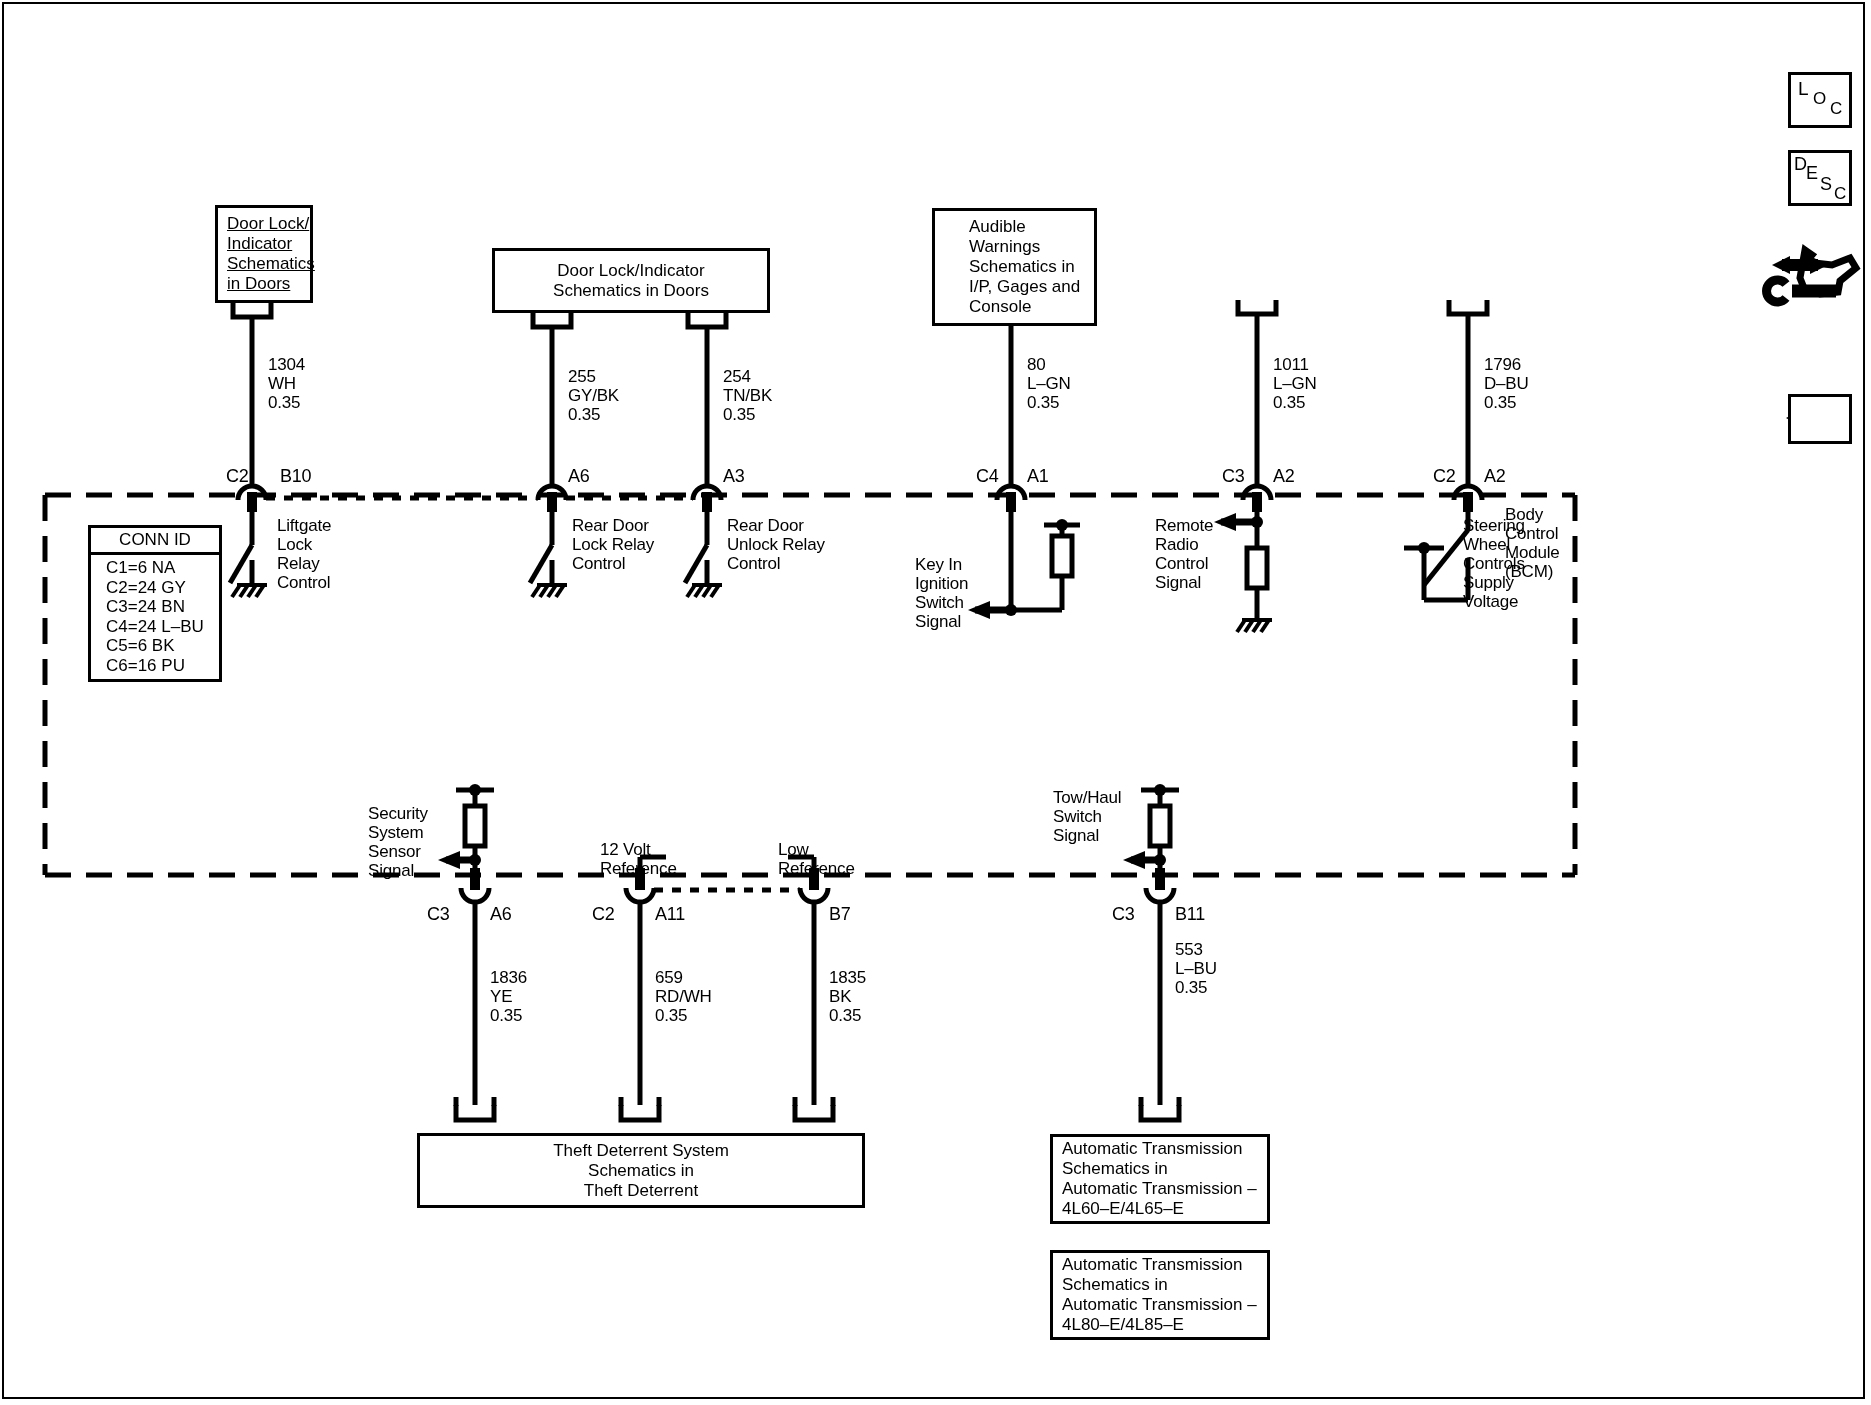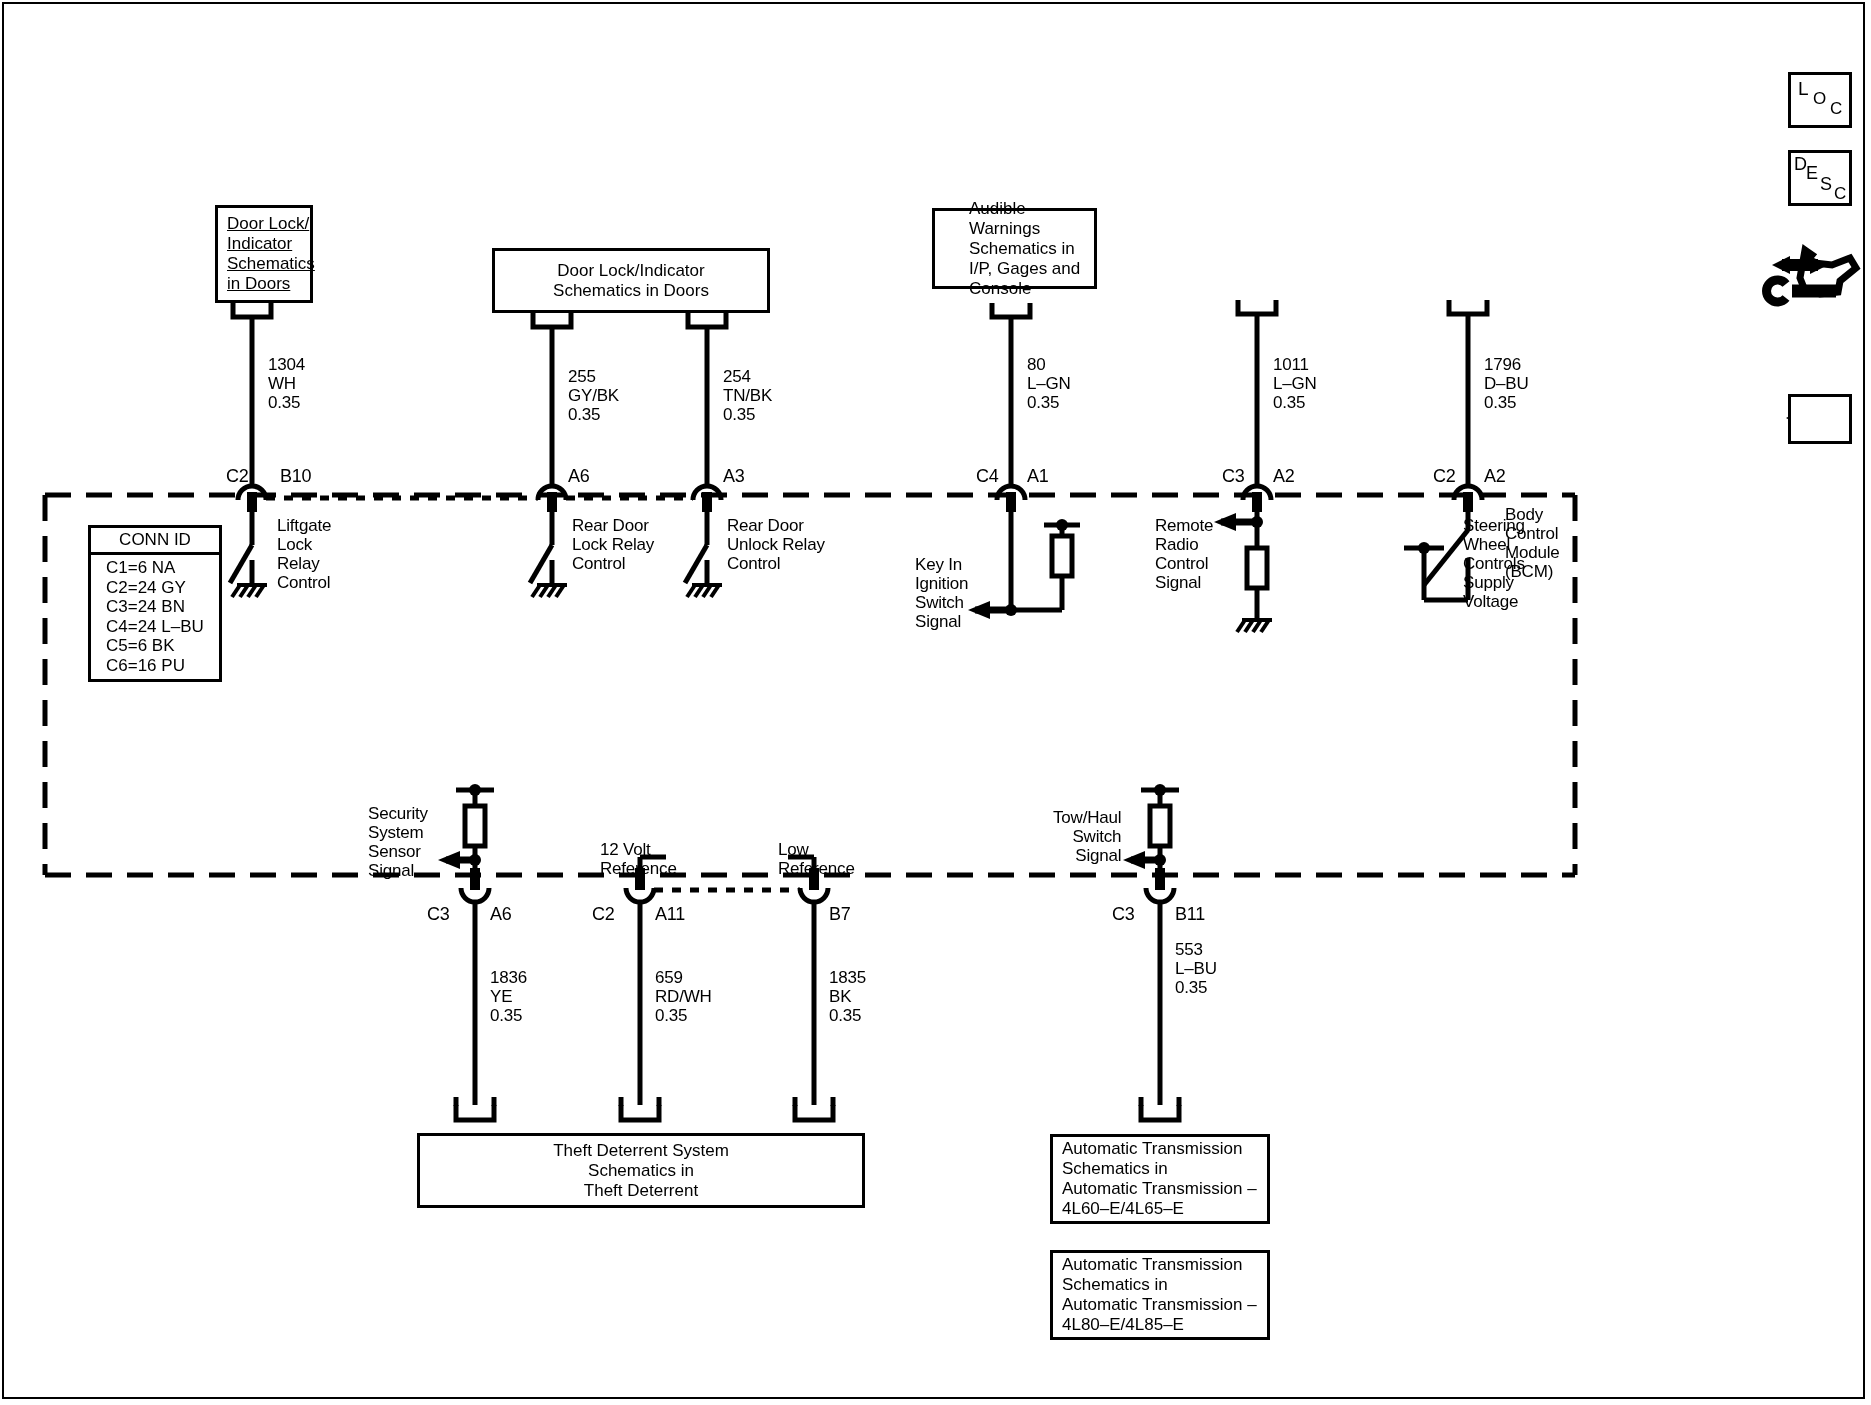--- a/index.html
+++ b/index.html
@@ -328,21 +328,21 @@
 Indicator
 Schematics
 in Doors</span>
   </div>
 
   <div class="refbox center-al" style="left:492px; top:248px; width:278px; height:65px;">
     <span>Door Lock/Indicator
 Schematics in Doors</span>
   </div>
 
-  <div class="refbox left-al" style="left:932px; top:208px; width:165px; height:81px;padding-left:34px;">
+  <div class="refbox left-al" style="left:932px; top:208px; width:165px; height:118px;padding-left:34px;">
     <span>Audible Warnings
 Schematics in
 I/P, Gages and
 Console</span>
   </div>
 
 
   <div class="lbl" style="left:268px; top:355px;"><span>1304</span><br><span>WH</span><br><span>0.35</span></div>
   <div class="lbl" style="left:568px; top:367px;"><span>255</span><br><span>GY/BK</span><br><span>0.35</span></div>
   <div class="lbl" style="left:723px; top:367px;"><span>254</span><br><span>TN/BK</span><br><span>0.35</span></div>
@@ -401,21 +401,21 @@
   </div>
 
   <div class="lbl" style="left:368px; top:804px;">Security
 System
 Sensor
 Signal</div>
   <div class="lbl" style="left:600px; top:840px;">12 Volt
 Reference</div>
   <div class="lbl" style="left:778px; top:840px;">Low
 Reference</div>
-  <div class="lbl" style="left:1053px; top:808px;text-align:right;">Tow/Haul
+  <div class="lbl" style="left:1053px; top:788px;">Tow/Haul
 Switch
 Signal</div>
 
   <div class="lbl pin" style="left:427px; top:905px;"><span>C3</span></div>
   <div class="lbl pin" style="left:490px; top:905px;"><span>A6</span></div>
   <div class="lbl pin" style="left:592px; top:905px;"><span>C2</span></div>
   <div class="lbl pin" style="left:655px; top:905px;"><span>A11</span></div>
   <div class="lbl pin" style="left:829px; top:905px;"><span>B7</span></div>
   <div class="lbl pin" style="left:1112px; top:905px;"><span>C3</span></div>
   <div class="lbl pin" style="left:1175px; top:905px;"><span>B11</span></div>

